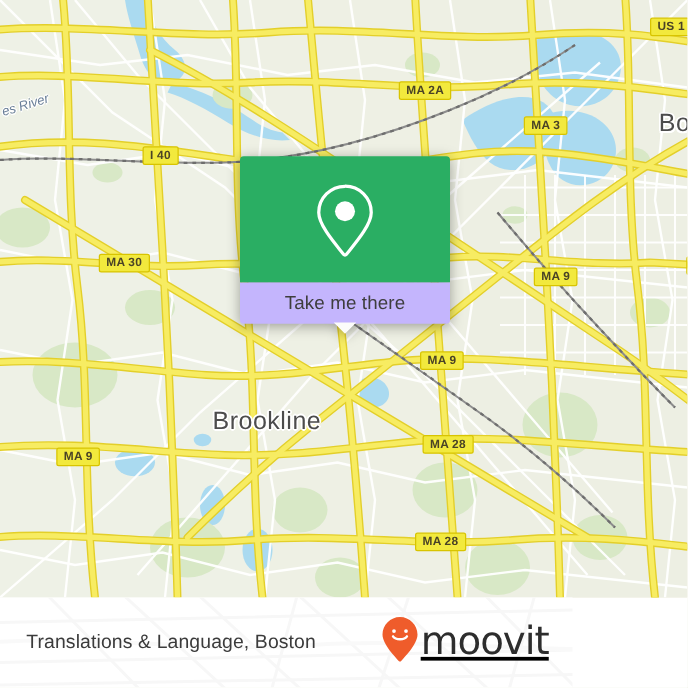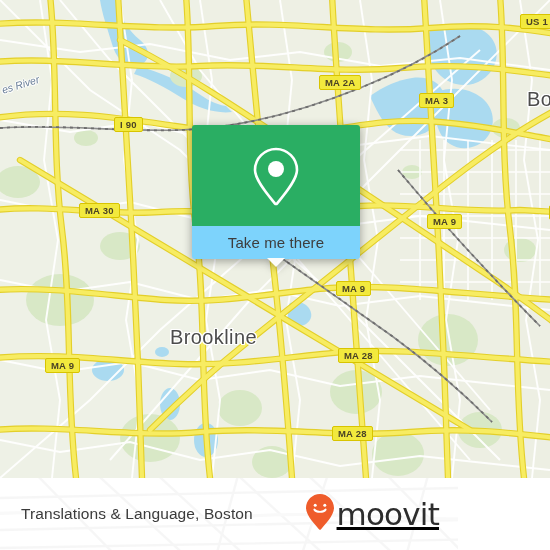--- a/index.html
+++ b/index.html
@@ -80,21 +80,21 @@
   .popup-green {
     background: #2aae63;
     height: 101px;
     border-radius: 3px 3px 0 0;
     display: flex;
     align-items: center;
     justify-content: center;
   }
   .popup-green svg { display: block; }
   .popup-foot {
-    background: #7dd3fc;
+    background: #c4b5fd;
     height: 33px;
     border-radius: 0 0 3px 3px;
     display: flex;
     align-items: center;
     justify-content: center;
     position: relative;
   }
   .popup-foot-label {
     font-size: 15px;
     color: #3d3d3d;
@@ -314,23 +314,23 @@
 
       </g>
     </svg>
 
     <div class="river-label" style="left:2px; top:84px; transform: rotate(-17deg); transform-origin: left center;">es River</div>
 
     <div class="place-label place-major" style="left:170px; top:314px;margin-top:12px;">Brookline</div>
     <div class="place-label place-major" style="left:527px; top:88px;">Bo</div>
 
     <div class="shield" style="left:504px; top:14px;">US 1</div>
-    <div class="shield" style="left:303px; top:75px;">MA 2A</div>
+    <div class="shield" style="left:303px; top:65px;">MA 2A</div>
     <div class="shield" style="left:403px; top:93px;">MA 3</div>
-    <div class="shield" style="left:98px;  top:117px;">I 90</div>
+    <div class="shield" style="left:98px;  top:117px;">I 40</div>
     <div class="shield" style="left:63px;  top:203px;">MA 30</div>
     <div class="shield" style="left:411px; top:214px;">MA 9</div>
     <div class="shield" style="left:533px; top:205px;">I 9</div>
     <div class="shield" style="left:320px; top:281px;">MA 9</div>
     <div class="shield" style="left:322px; top:348px;">MA 28</div>
     <div class="shield" style="left:29px;  top:358px;">MA 9</div>
     <div class="shield" style="left:316px; top:426px;">MA 28</div>
 
     <div class="popup">
       <div class="popup-green">

